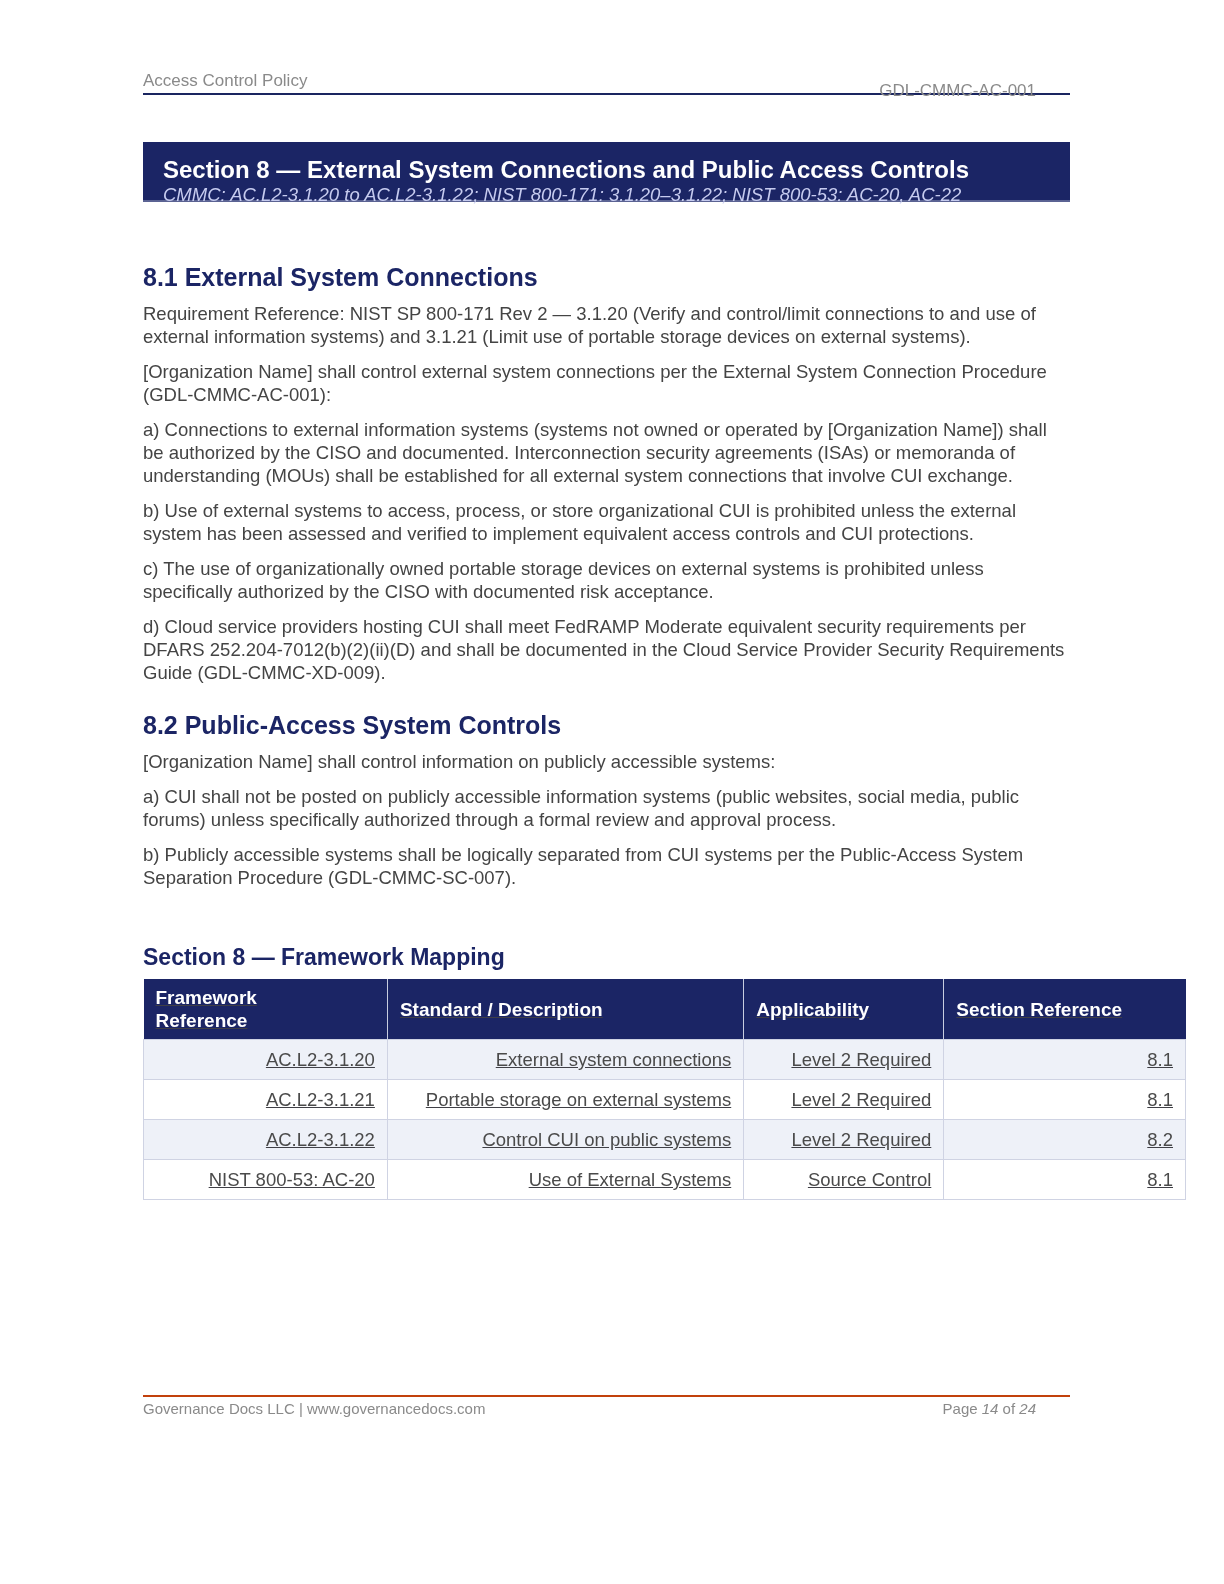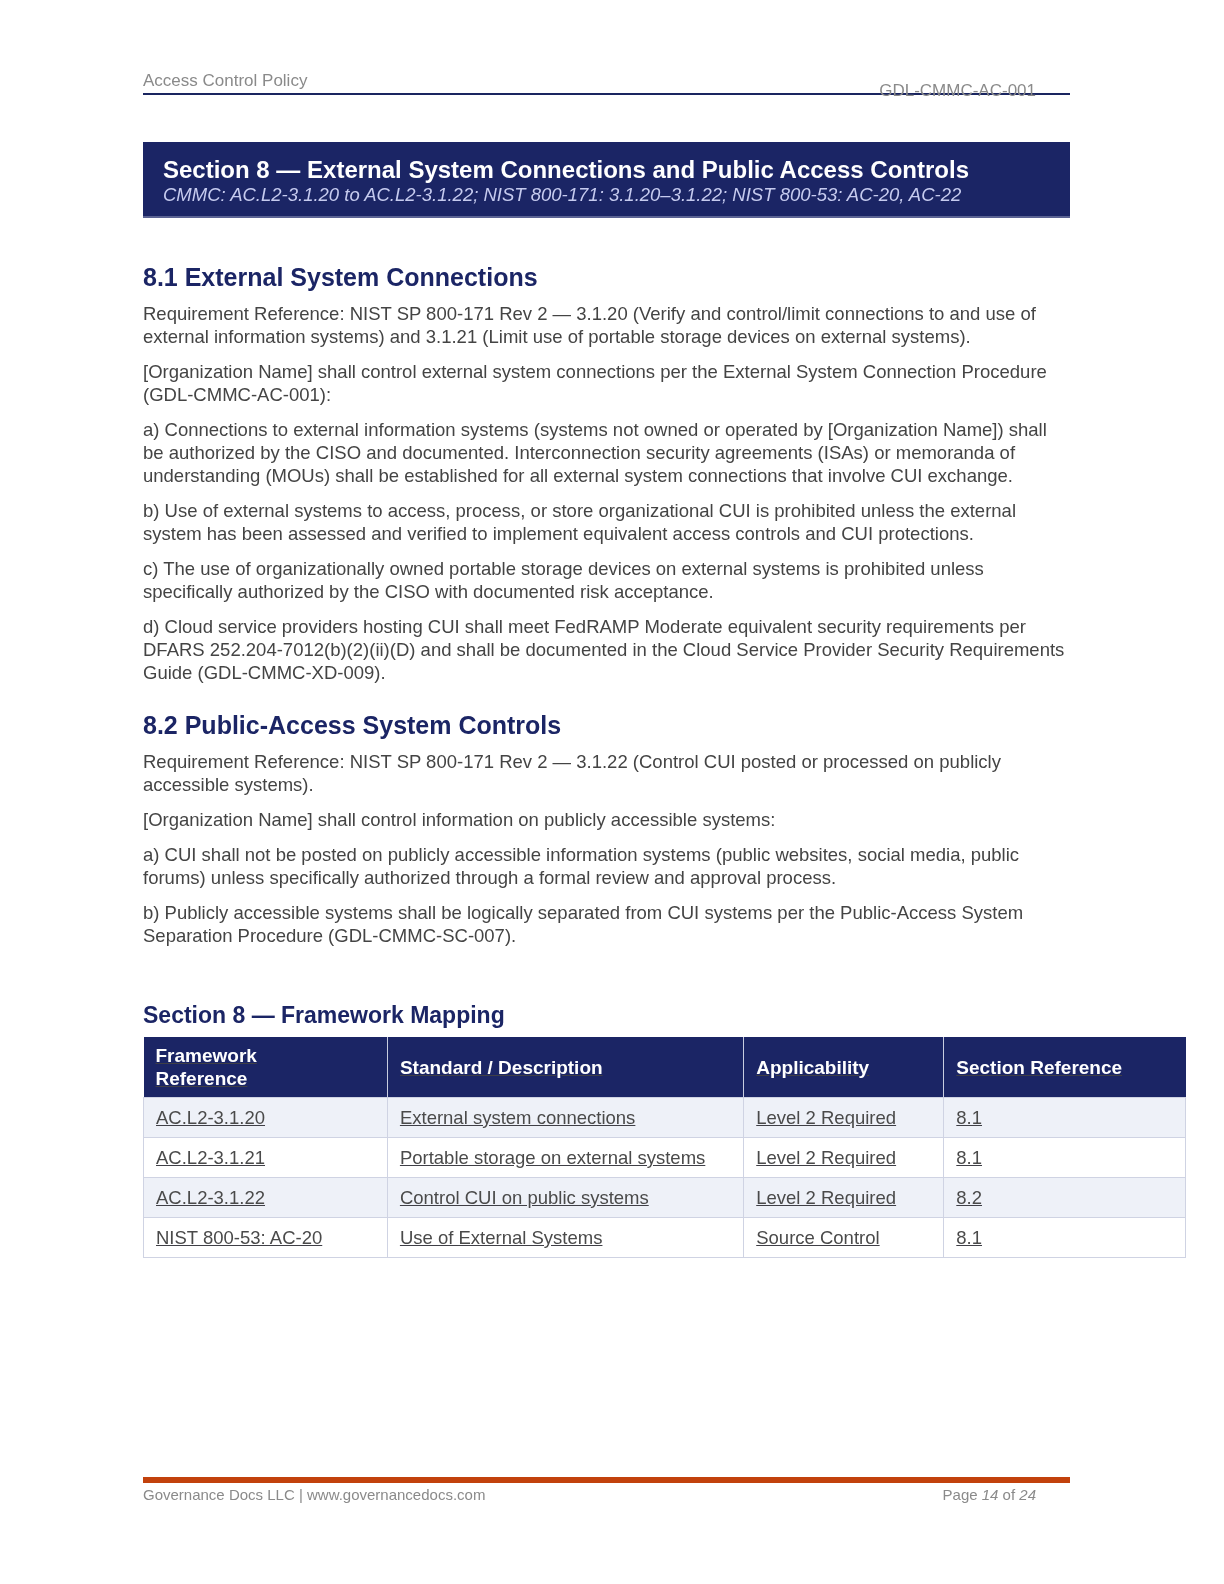--- a/index.html
+++ b/index.html
@@ -1,35 +1,35 @@
 <!DOCTYPE html>
 <html><head>
 <meta charset="utf-8">
 <style>
   html, body { margin: 0; padding: 0; background: #ffffff; }
   body { width: 1224px; height: 1584px; position: relative; font-family: "Liberation Sans", sans-serif; color: #3f3f46; }
   .page { position: absolute; left: 143px; top: 0; width: 927px; }
   .running-header { position: absolute; top: 70px; left: 0; width: 927px; height: 23px; border-bottom: 2px solid #1a2560; }
   .running-header .left { position: absolute; left: 0; top: 1px; font-size: 17px; color: #8a8a8a; }
   .running-header .right { position: absolute; right: 34px; top: 11px; font-size: 17px; color: #8a8a8a; }
-  .banner { position: absolute; top: 142px; left: 0; width: 927px; height: 76px; background: #1b2565; box-sizing: border-box; padding: 14px 20px 0 20px; border-bottom: 2px solid #5b6393; }
+  .banner { position: absolute; top: 142px; left: 0; width: 927px; height: 60px; background: #1b2565; box-sizing: border-box; padding: 14px 20px 0 20px; border-bottom: 2px solid #5b6393; }
   .banner .title { font-size: 24px; font-weight: bold; color: #ffffff; line-height: 28px; }
   .banner .sub { font-size: 18.5px; font-style: italic; color: #c6cbef; line-height: 22px; margin-top: 0px; }
   .content { position: absolute; top: 262px; left: 0; width: 927px; }
   h2 { font-size: 25px; font-weight: bold; color: #1b2565; margin: 0 0 10px 0; line-height: 30px; }
   p { font-size: 18.5px; line-height: 23px; margin: 0 0 12px 0; color: #444444; }
   .sec82 { margin-top: 26px; }
   .mapping { margin-top: 54px; }
   .mapping h3 { font-size: 23px; font-weight: bold; color: #1b2565; margin: 0 0 8px 0; line-height: 28px; }
   table { border-collapse: collapse; width: 1043px; text-decoration: underline; }
   th { background: #1b2565; color: #ffffff; font-size: 19px; font-weight: bold; text-align: left; padding: 7px 12px; line-height: 23px; border-right: 1px solid #c8cde0; vertical-align: middle; }
   th:last-child { border-right: none; }
-  td { font-size: 18.5px; color: #4a4a4a; padding: 8px 12px; line-height: 23px; border: 1px solid #cfd3e3; vertical-align: top; }
+  td { font-size: 18.5px; color: #4a4a4a; padding: 8px 12px; line-height: 23px; border: 1px solid #cfd3e3; vertical-align: top; text-align: right; }
   tr.shaded td { background: #eef1f8; }
-  .footer { position: absolute; top: 1477px; left: 0; width: 927px; border-top: 6px solid #c2410c; padding-top: 3px; }
+  .footer { position: absolute; top: 1395px; left: 0; width: 927px; border-top: 2px solid #c2410c; padding-top: 3px; }
   .footer .left { position: absolute; left: 0; top: 3px; font-size: 15px; color: #8a8a8a; }
   .footer .right { position: absolute; right: 34px; top: 3px; font-size: 15px; color: #8a8a8a; }
   .footer .right i { font-style: italic; }
 </style>
 </head>
 <body>
 
 <div class="page">
 
   <div class="running-header">
@@ -49,21 +49,20 @@
       <p>Requirement Reference: NIST SP 800-171 Rev 2 — 3.1.20 (Verify and control/limit connections to and use of external information systems) and 3.1.21 (Limit use of portable storage devices on external systems).</p>
       <p>[Organization Name] shall control external system connections per the External System Connection Procedure (GDL-CMMC-AC-001):</p>
       <p>a) Connections to external information systems (systems not owned or operated by [Organization Name]) shall be authorized by the CISO and documented. Interconnection security agreements (ISAs) or memoranda of understanding (MOUs) shall be established for all external system connections that involve CUI exchange.</p>
       <p>b) Use of external systems to access, process, or store organizational CUI is prohibited unless the external system has been assessed and verified to implement equivalent access controls and CUI protections.</p>
       <p>c) The use of organizationally owned portable storage devices on external systems is prohibited unless specifically authorized by the CISO with documented risk acceptance.</p>
       <p>d) Cloud service providers hosting CUI shall meet FedRAMP Moderate equivalent security requirements per DFARS 252.204-7012(b)(2)(ii)(D) and shall be documented in the Cloud Service Provider Security Requirements Guide (GDL-CMMC-XD-009).</p>
     </div>
 
     <div class="sec82">
       <h2>8.2 Public-Access System Controls</h2>
-      <p>Requirement Reference: NIST SP 800-171 Rev 2 — 3.1.22 (Control CUI posted or processed on publicly accessible systems).</p>
       <p>[Organization Name] shall control information on publicly accessible systems:</p>
       <p>a) CUI shall not be posted on publicly accessible information systems (public websites, social media, public forums) unless specifically authorized through a formal review and approval process.</p>
       <p>b) Publicly accessible systems shall be logically separated from CUI systems per the Public-Access System Separation Procedure (GDL-CMMC-SC-007).</p>
     </div>
 
     <div class="mapping">
       <h3>Section 8 — Framework Mapping</h3>
       <table>
         <colgroup>
           <col style="width:217px">

